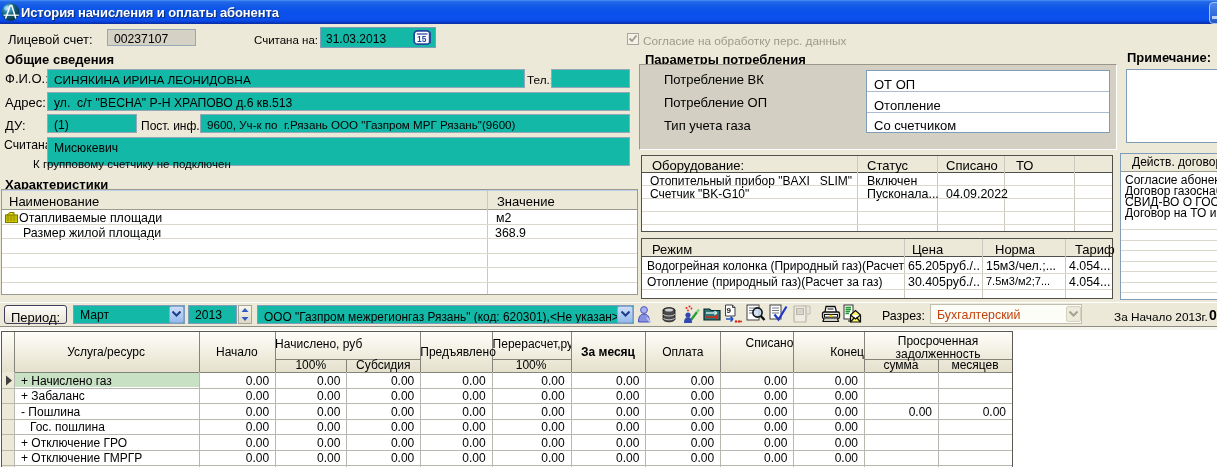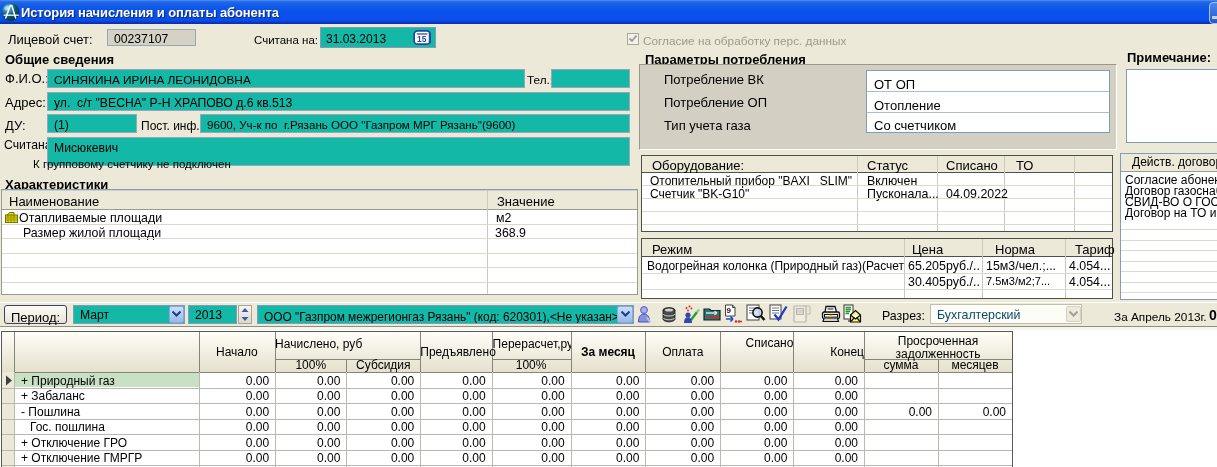--- a/index.html
+++ b/index.html
@@ -127,20 +127,21 @@
   <div class="ab" style="left:353px;top:3px">Норма</div>
   <div class="ab" style="left:433px;top:3px">Тариф</div>
   <div class="ab" style="left:262px;top:0;width:1px;height:59px;background:#C9C9C0"></div>
   <div class="ab" style="left:340px;top:0;width:1px;height:59px;background:#C9C9C0"></div>
   <div class="ab" style="left:423px;top:0;width:1px;height:59px;background:#C9C9C0"></div>
   <div class="ab" style="left:5px;top:19.5px;width:257px;overflow:hidden;font-size:12px">Водогрейная колонка (Природный газ)(Расчет з...</div>
   <div class="ab" style="left:266px;top:19.5px;width:72px;overflow:hidden;font-size:12.4px">65.205руб./...</div>
   <div class="ab" style="left:344px;top:19.5px;width:77px;overflow:hidden;font-size:12.4px">15м3/чел.;...</div>
   <div class="ab" style="left:427px;top:19.5px;font-size:12.4px">4.054...</div>
   <div class="ab" style="left:0;top:34px;width:470px;height:1px;background:#DCD8CC"></div>
+  <div class="ab" style="left:5px;top:35.5px;width:257px;overflow:hidden;font-size:12px">Отопление (природный газ)(Расчет за газ)</div>
   <div class="ab" style="left:266px;top:35.5px;width:72px;overflow:hidden;font-size:12.4px">30.405руб./...</div>
   <div class="ab" style="left:344px;top:35.5px;width:77px;overflow:hidden;font-size:11px">7.5м3/м2;7...</div>
   <div class="ab" style="left:427px;top:35.5px;font-size:12.4px">4.054...</div>
   <div class="ab" style="left:0;top:50.3px;width:470px;height:1px;background:#DCD8CC"></div>
 </div>
 
 <div class="ab b" style="left:1127px;top:50px">Примечание:</div>
 <div class="tbl" style="left:1126px;top:69px;width:95px;height:74px;border:1px solid #7F9DB9"></div>
 <div class="tbl" style="left:1120px;top:153px;width:100px;height:147px;border:1px solid #7F9DB9;font-size:12px;line-height:10.5px">
   <div class="ab" style="left:0;top:0;width:98px;height:18px;background:#ECE9D8;border-bottom:1px solid #9A9A8E;box-sizing:border-box"></div>
@@ -241,26 +242,26 @@
 </svg>
 <svg class="ab" style="left:843px;top:304px" width="19" height="20" viewBox="0 0 19 20">
   <rect x="1" y="1" width="9" height="14" fill="#fff" stroke="#303030" stroke-width="1"></rect>
   <path d="M2.5 3.5 H8 M2.5 5.5 H8 M2.5 7.5 H7 M2.5 9.5 H6" stroke="#1A9A28" stroke-width="1.3"></path>
   <path d="M5 17 H8" stroke="#303030" stroke-width="1.2"></path>
   <path d="M7.5 11 L12.5 6.5 L17.5 11 L17.5 18 L7.5 18 Z" fill="#FFF860" stroke="#101010" stroke-width="1.2"></path>
   <path d="M7.5 11 L12.5 15 L17.5 11" fill="#fff" stroke="#101010" stroke-width="1.2"></path>
   <path d="M7.5 18 L11.5 13.5 M17.5 18 L13.5 13.5" fill="none" stroke="#101010" stroke-width="1.2"></path>
 </svg>
 <div class="ab" style="left:882px;top:309px;font-size:12.4px">Разрез:</div>
-<div class="fld" style="left:930px;top:304px;width:152px;height:20px;border-color:#C2BEAE;background:#FDFDF8;padding-top:3px;color:#0c4a6e;font-size:12.4px">Бухгалтерский</div>
+<div class="fld" style="left:930px;top:304px;width:152px;height:20px;border-color:#C2BEAE;background:#FDFDF8;padding-top:3px;color:#c2410c;font-size:12.4px">Бухгалтерский</div>
 <div class="ab" style="left:1066px;top:306px;width:15px;height:16px;background:#EDEADB;border:1px solid #D6D2C2;border-radius:2px;box-sizing:border-box"></div>
 <svg class="ab" style="left:1069px;top:311px" width="9" height="7" viewBox="0 0 9 7">
     <path d="M0.5 0.5 L4.5 4.5 L8.5 0.5" fill="none" stroke="#A5A294" stroke-width="2"></path>
   </svg>
-<div class="ab" style="left:1114px;top:310px;font-size:11.8px">За Апрель 2013г.</div>
+<div class="ab" style="left:1114px;top:310px;font-size:11.8px">За Начало 2013г.</div>
 <div class="ab b" style="left:1209px;top:307px;font-size:14px">0</div>
 
 <div class="ab" style="left:0;top:325.8px;width:1217px;height:1.6px;background:#8E8E85"></div>
 <div class="ab" style="left:0;top:327.4px;width:1217px;height:3.6px;background:#F6F5EE"></div>
 
 <div class="ab" style="left:0;top:330px;width:1217px;height:137px;background:#fff"></div>
 <div class="tbl" id="btable" style="left:1px;top:331px;width:1012px;height:136px;border:1px solid #5A5A52;border-bottom:none;overflow:hidden;font-size:12px">
 <div class="ab" style="left:0;top:0;width:1010px;height:40px;background:linear-gradient(180deg,#FFFEF8,#E4E0CC)"></div>
 <div class="ab" style="left:0;top:39.5px;width:1010px;height:1.5px;background:#84847A"></div>
 <div class="ab" style="left:11.5px;top:0;width:1px;height:40px;background:#84847A"></div>
@@ -271,20 +272,21 @@
 <div class="ab" style="left:489.6px;top:0;width:1px;height:40px;background:#84847A"></div>
 <div class="ab" style="left:568.6px;top:0;width:1px;height:40px;background:#84847A"></div>
 <div class="ab" style="left:643.4px;top:0;width:1px;height:40px;background:#84847A"></div>
 <div class="ab" style="left:718.2px;top:0;width:1px;height:40px;background:#84847A"></div>
 <div class="ab" style="left:791.4px;top:0;width:1px;height:40px;background:#84847A"></div>
 <div class="ab" style="left:862px;top:0;width:1px;height:40px;background:#84847A"></div>
 <div class="ab" style="left:936px;top:27px;width:1px;height:13px;background:#84847A"></div>
 <div class="ab" style="left:273.1px;top:27px;width:145.2px;height:1px;background:#84847A"></div>
 <div class="ab" style="left:489.6px;top:27px;width:79.0px;height:1px;background:#84847A"></div>
 <div class="ab" style="left:862px;top:27px;width:148px;height:1px;background:#84847A"></div>
+<div class="ab" style="left:11.5px;top:13px;width:185.2px;text-align:center">Услуга/ресурс</div>
 <div class="ab" style="left:196.7px;top:13px;width:76.40000000000003px;text-align:center">Начало</div>
 <div class="ab" style="left:273.1px;top:5px;width:145.2px;text-align:left">Начислено, руб</div>
 <div class="ab" style="left:273.1px;top:26px;width:71.29999999999995px;text-align:center">100%</div>
 <div class="ab" style="left:344.4px;top:26px;width:73.90000000000003px;text-align:center">Субсидия</div>
 <div class="ab" style="left:418.3px;top:13px;width:71.30000000000001px;text-align:center">Предъявлено</div>
 <div class="ab" style="left:490.6px;top:5px;width:78px;overflow:hidden">Перерасчет,ру</div>
 <div class="ab" style="left:489.6px;top:26px;width:79.0px;text-align:center">100%</div>
 <div class="ab" style="left:568.6px;top:13px;width:74.79999999999995px;text-align:center"><span class="b">За месяц</span></div>
 <div class="ab" style="left:643.4px;top:13px;width:74.80000000000007px;text-align:center">Оплата</div>
 <div class="ab" style="left:718.2px;top:4px;width:73.19999999999993px;text-align:right">Списано</div>
@@ -309,21 +311,21 @@
 <div class="ab" style="left:273.1px;top:40px;width:1px;height:96px;background:#B8B8B0"></div>
 <div class="ab" style="left:344.4px;top:40px;width:1px;height:96px;background:#B8B8B0"></div>
 <div class="ab" style="left:418.3px;top:40px;width:1px;height:96px;background:#B8B8B0"></div>
 <div class="ab" style="left:489.6px;top:40px;width:1px;height:96px;background:#B8B8B0"></div>
 <div class="ab" style="left:568.6px;top:40px;width:1px;height:96px;background:#B8B8B0"></div>
 <div class="ab" style="left:643.4px;top:40px;width:1px;height:96px;background:#B8B8B0"></div>
 <div class="ab" style="left:718.2px;top:40px;width:1px;height:96px;background:#B8B8B0"></div>
 <div class="ab" style="left:791.4px;top:40px;width:1px;height:96px;background:#B8B8B0"></div>
 <div class="ab" style="left:862px;top:40px;width:1px;height:96px;background:#B8B8B0"></div>
 <div class="ab" style="left:936px;top:40px;width:1px;height:96px;background:#B8B8B0"></div>
-<div class="ab" style="left:19px;top:41.7px">+ Природный газ</div>
+<div class="ab" style="left:19px;top:41.7px">+ Начислено газ</div>
 <div class="ab" style="left:196.7px;top:41.7px;width:70.40000000000003px;text-align:right">0.00</div>
 <div class="ab" style="left:273.1px;top:41.7px;width:65.29999999999995px;text-align:right">0.00</div>
 <div class="ab" style="left:344.4px;top:41.7px;width:67.90000000000003px;text-align:right">0.00</div>
 <div class="ab" style="left:418.3px;top:41.7px;width:65.30000000000001px;text-align:right">0.00</div>
 <div class="ab" style="left:489.6px;top:41.7px;width:73.0px;text-align:right">0.00</div>
 <div class="ab" style="left:568.6px;top:41.7px;width:68.79999999999995px;text-align:right">0.00</div>
 <div class="ab" style="left:643.4px;top:41.7px;width:68.80000000000007px;text-align:right">0.00</div>
 <div class="ab" style="left:718.2px;top:41.7px;width:67.19999999999993px;text-align:right">0.00</div>
 <div class="ab" style="left:791.4px;top:41.7px;width:64.60000000000002px;text-align:right">0.00</div>
 <div class="ab" style="left:19px;top:57.2px">+ Забаланс</div>

